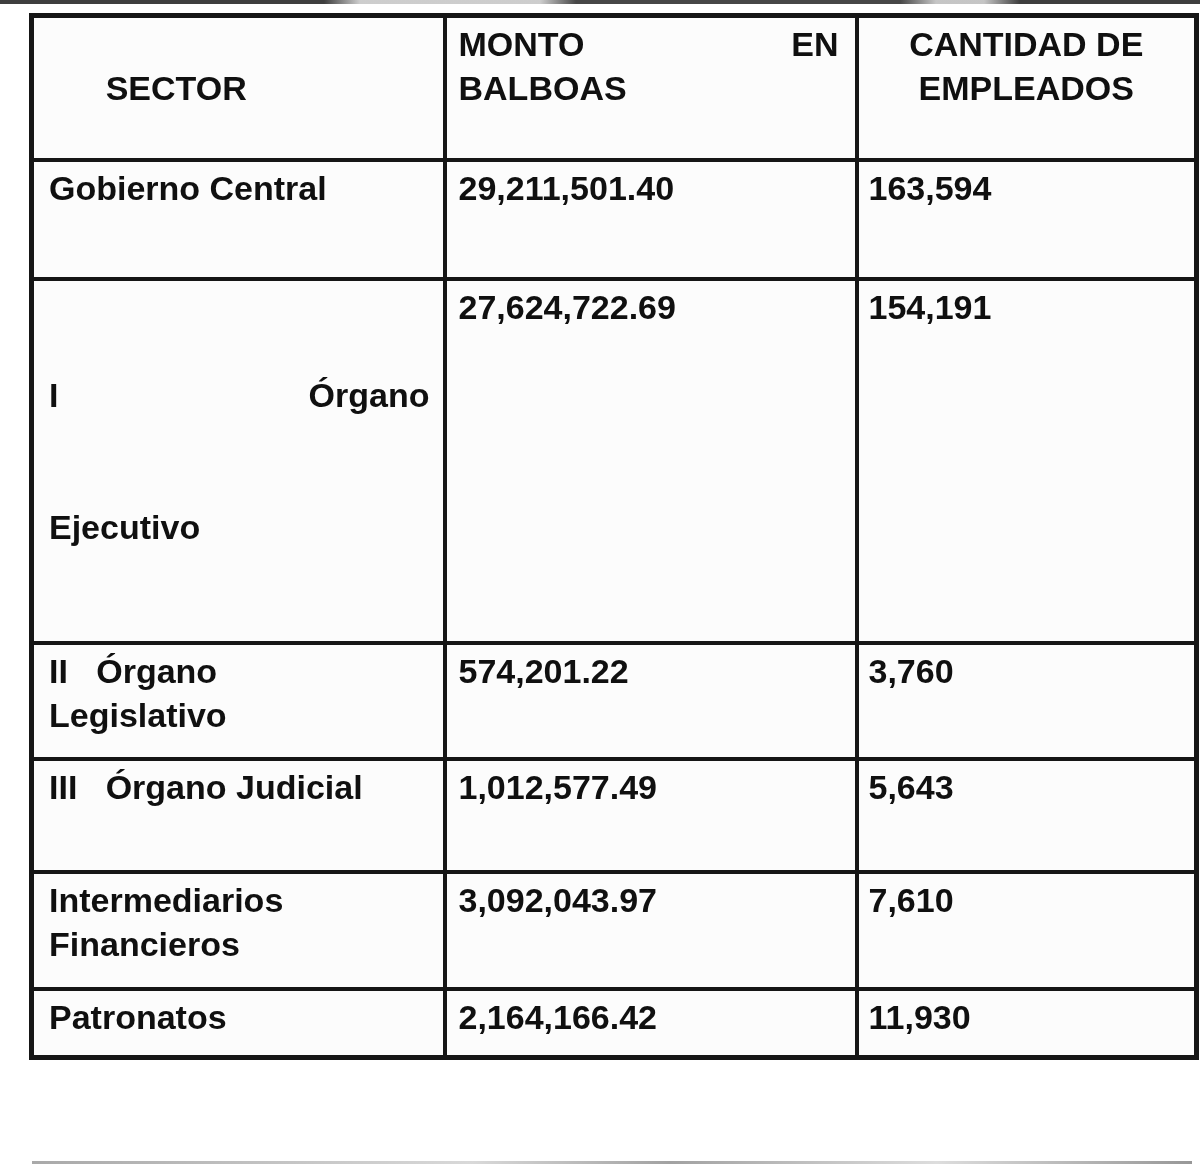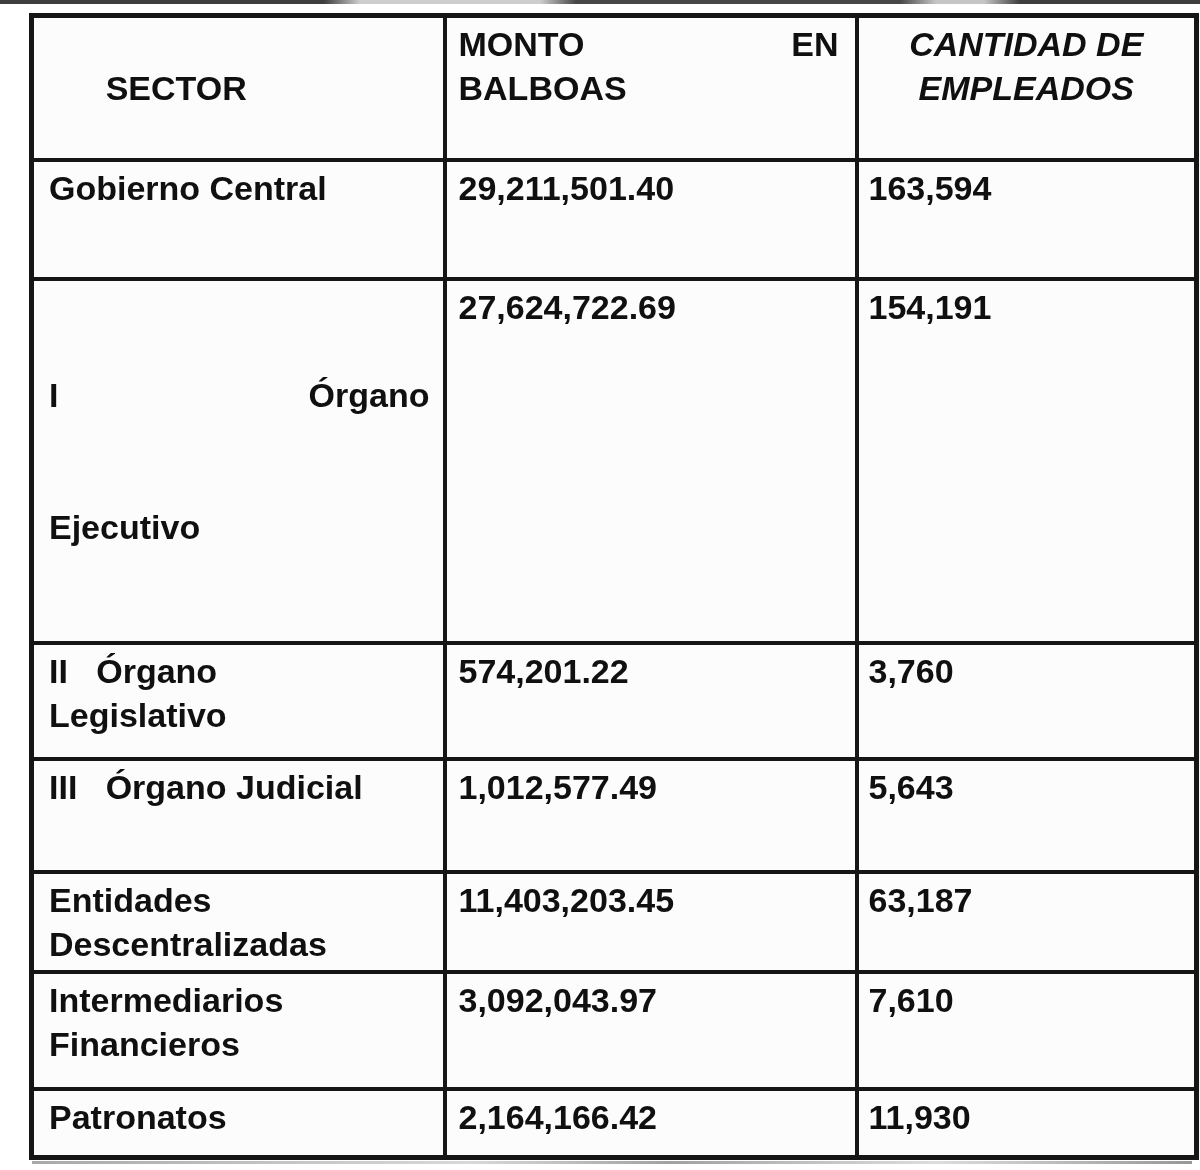--- a/index.html
+++ b/index.html
@@ -35,21 +35,21 @@
     font-size:34px;line-height:44px;
     padding:4px 14px 4px 15px;
     font-weight:bold;
     overflow:hidden;
   }
   th{text-align:left;}
   .cell-sector{white-space:pre-wrap;padding-right:13px;}
   .cell-monto{text-align:left;padding-right:16px;padding-left:12px;}
   .cell-empleados{text-align:left;padding-right:19px;padding-left:10px;}
   .hdr-monto{padding-left:12px;padding-right:16px;}
-  .hdr-cantidad{text-align:center;padding-left:8px;padding-right:8px;font-style:italic;}
+  .hdr-cantidad{text-align:center;padding-left:8px;padding-right:8px;}
   .jline{display:flex;justify-content:space-between;}
 </style>
 </head>
 <body>
 
 <div class="scan-line-top"></div>
 
 <table class="payroll">
   <colgroup>
     <col style="width:413px">
@@ -99,26 +99,20 @@
     <td class="cell-monto">574,201.22</td>
     <td class="cell-empleados">3,760</td>
   </tr>
 
   <tr style="height:113px">
     <td class="cell-sector">III   Órgano Judicial</td>
     <td class="cell-monto">1,012,577.49</td>
     <td class="cell-empleados">5,643</td>
   </tr>
 
-  <tr style="height:92px">
-    <td class="cell-sector">Entidades
-Descentralizadas</td>
-    <td class="cell-monto">11,403,203.45</td>
-    <td class="cell-empleados">63,187</td>
-  </tr>
 
 
   <tr style="height:117px">
     <td class="cell-sector">Intermediarios
 Financieros</td>
     <td class="cell-monto">3,092,043.97</td>
     <td class="cell-empleados">7,610</td>
   </tr>
 
   <tr style="height:68px">

